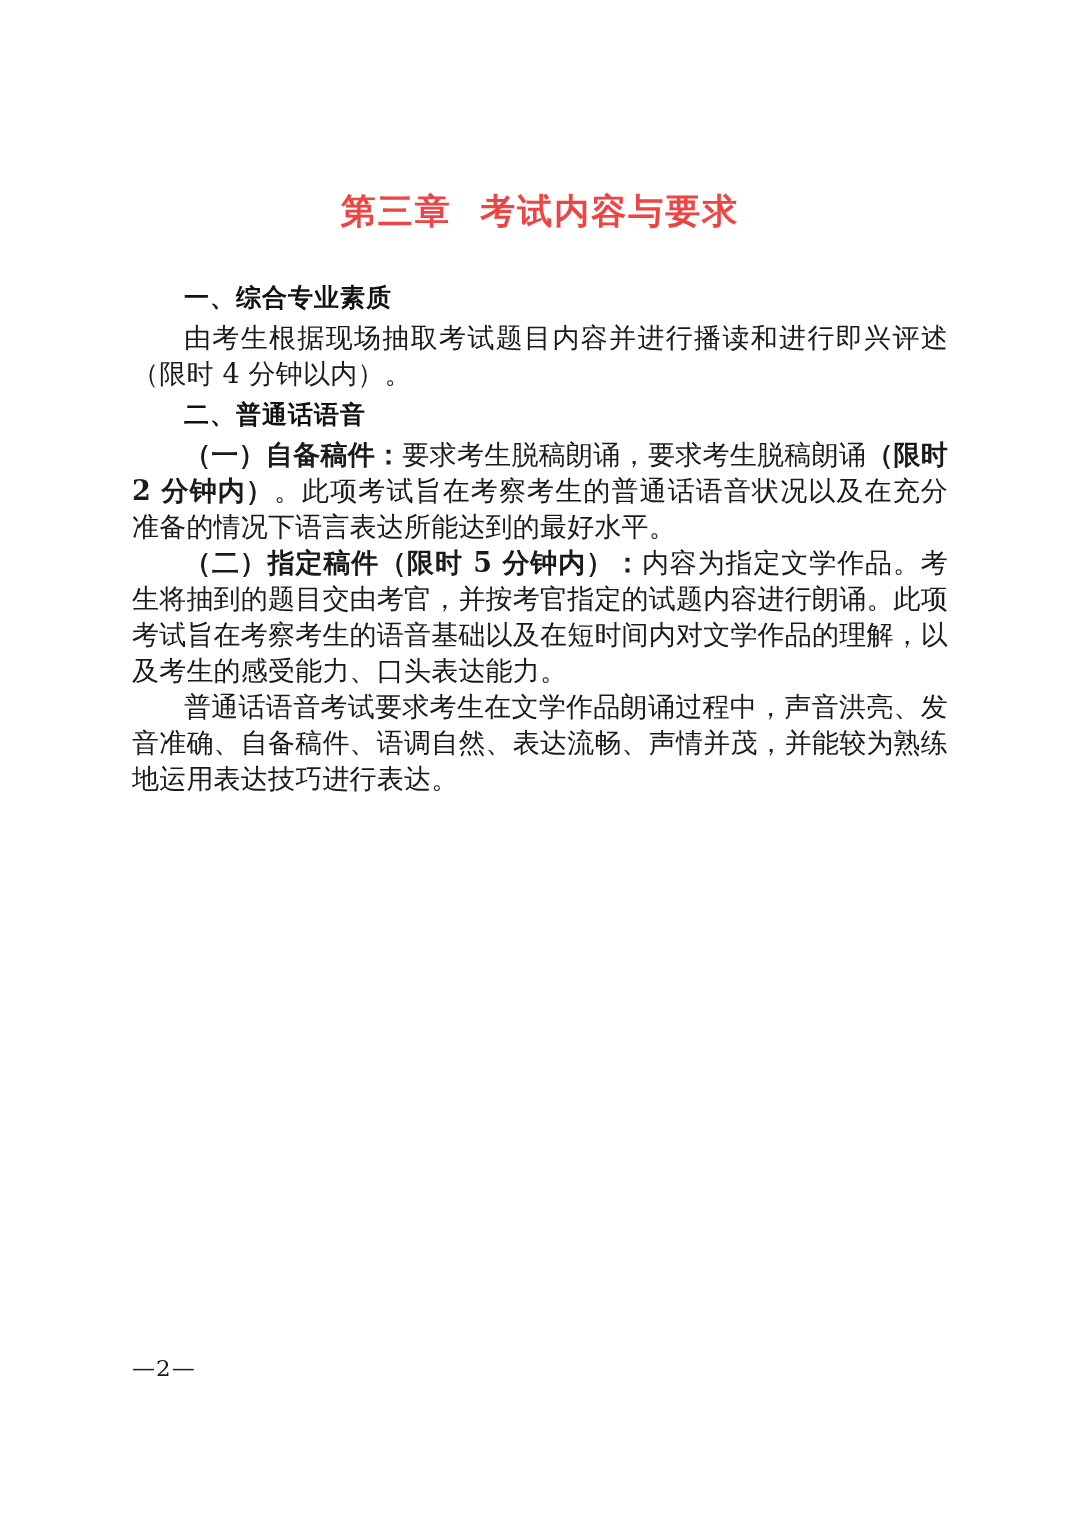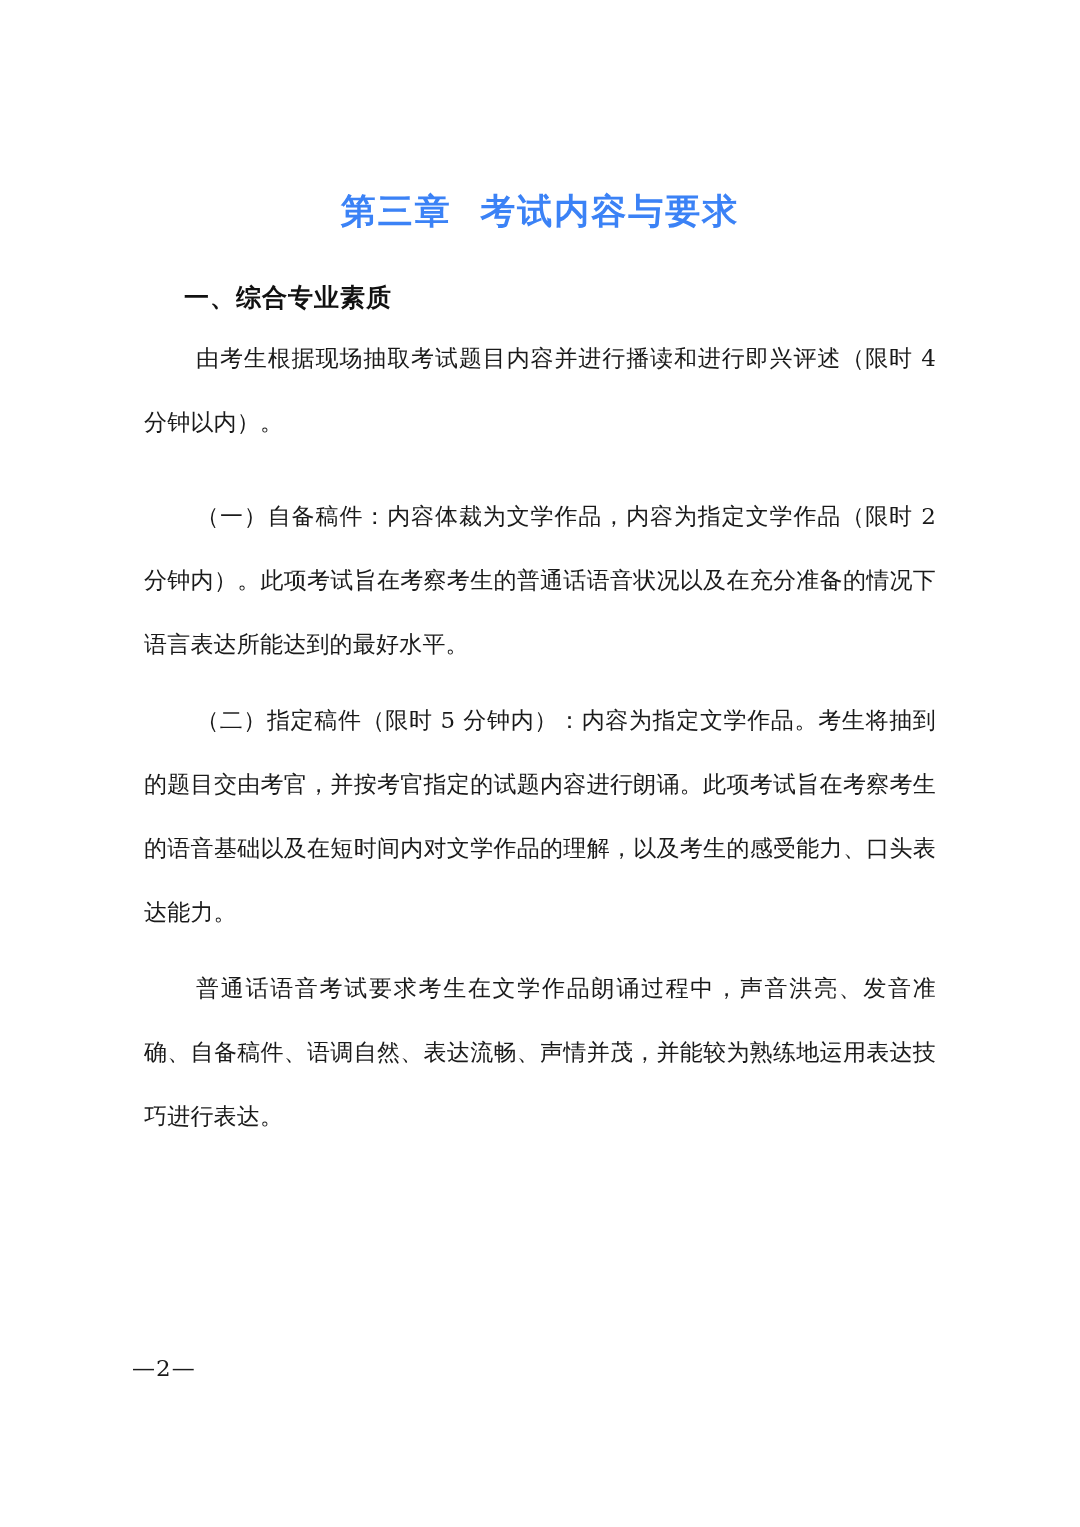--- a/index.html
+++ b/index.html
@@ -21,45 +21,45 @@
     box-sizing: border-box;
     padding: 150px 132px 0 132px;
   }
   .doc-title {
     text-align: center;
     font-size: 35px;
     font-weight: bold;
     letter-spacing: 2px;
     margin: 38px 0 46px 0;
     font-family: "DejaVu Sans", "Liberation Sans", sans-serif;
-    color: #3b82f6;
+    color: #ef4444;
     white-space: pre;
   }
   .section-heading {
     font-size: 25px;
     font-weight: bold;
     font-family: Liberation Sans, sans-serif;
     margin: 0 0 6px 0;
     text-indent: 52px;
     letter-spacing: 1px;
     color: #111111;
   }
   .para {
-    font-size: 23px;
-    line-height: 64px;
+    font-size: 27px;
+    line-height: 36px;
     text-align: justify;
     text-justify: inter-ideograph;
     text-indent: 52px;
-    margin: 12px;
+    margin: 0;
     color: #1a1a1a;
     letter-spacing: 0.2px;
   }
   .gap-sm { height: 6px; }
   .b {
-    font-weight: normal;
+    font-weight: bold;
   }
   .page-number {
     position: absolute;
     left: 132px;
     bottom: 146px;
     font-size: 23px;
     font-family: "DejaVu Serif", "Liberation Serif", serif;
     color: #1a1a1a;
     letter-spacing: 1px;
   }
@@ -71,22 +71,23 @@
 
   <h1 class="doc-title">第三章  考试内容与要求</h1>
 
   <h2 class="section-heading">一、综合专业素质</h2>
 
   <p class="para">由考生根据现场抽取考试题目内容并进行播读和进行即兴评述（限时 4 分钟以内）。</p>
 
 
   <div class="gap-sm"></div>
 
+  <h2 class="section-heading">二、普通话语音</h2>
 
-  <p class="para"><span class="b">（一）自备稿件：</span><span>内容体裁为文学作品，内容为指定文学作品</span><span class="b">（限时 2 分钟内）</span><span>。此项考试旨在考察考生的普通话语音状况以及在充分准备的情况下语言表达所能达到的最好水平。</span></p>
+  <p class="para"><span class="b">（一）自备稿件：</span><span>要求考生脱稿朗诵，要求考生脱稿朗诵</span><span class="b">（限时 2 分钟内）</span><span>。此项考试旨在考察考生的普通话语音状况以及在充分准备的情况下语言表达所能达到的最好水平。</span></p>
 
   <p class="para"><span class="b">（二）指定稿件（限时 5 分钟内）：</span><span>内容为指定文学作品。考生将抽到的题目交由考官，并按考官指定的试题内容进行朗诵。此项考试旨在考察考生的语音基础以及在短时间内对文学作品的理解，以及考生的感受能力、口头表达能力。</span></p>
 
   <p class="para">普通话语音考试要求考生在文学作品朗诵过程中，声音洪亮、发音准确、自备稿件、语调自然、表达流畅、声情并茂，并能较为熟练地运用表达技巧进行表达。</p>
 
   <div class="page-number">—2—</div>
 
 </div>
 
 </body></html>

